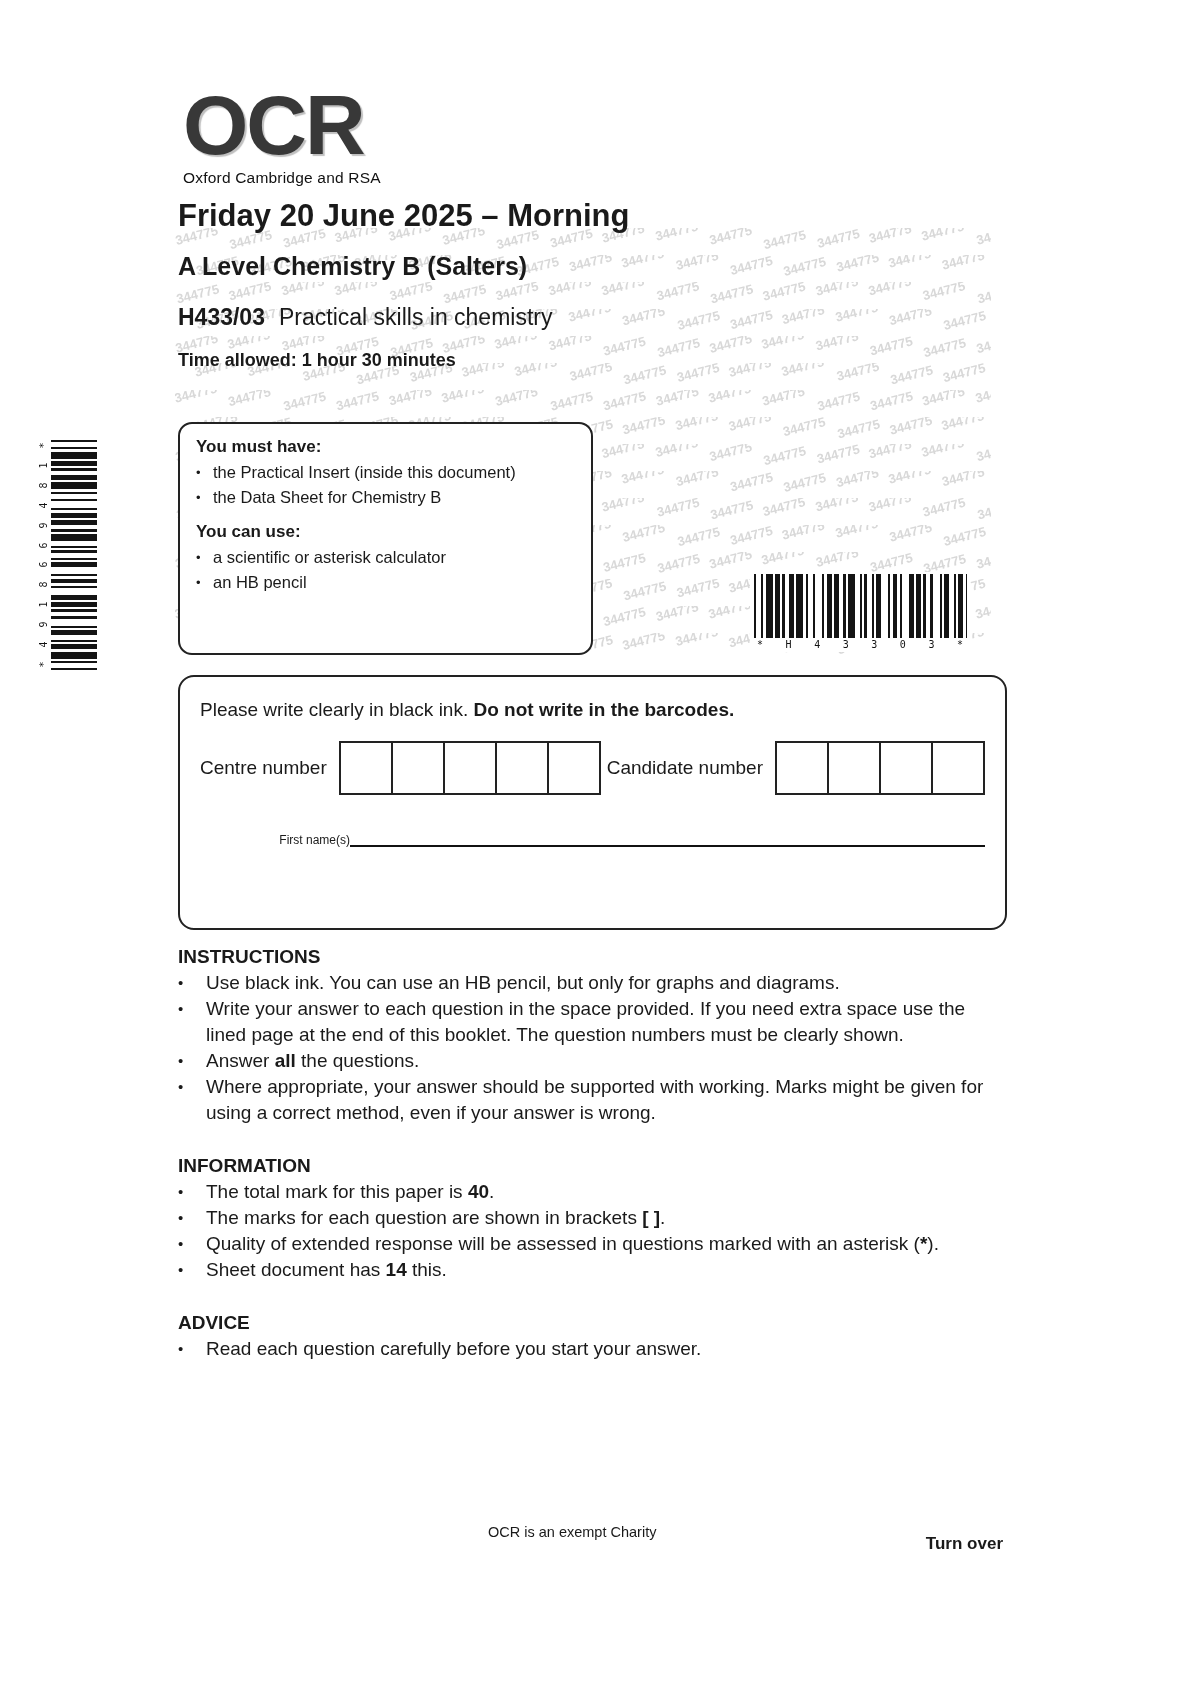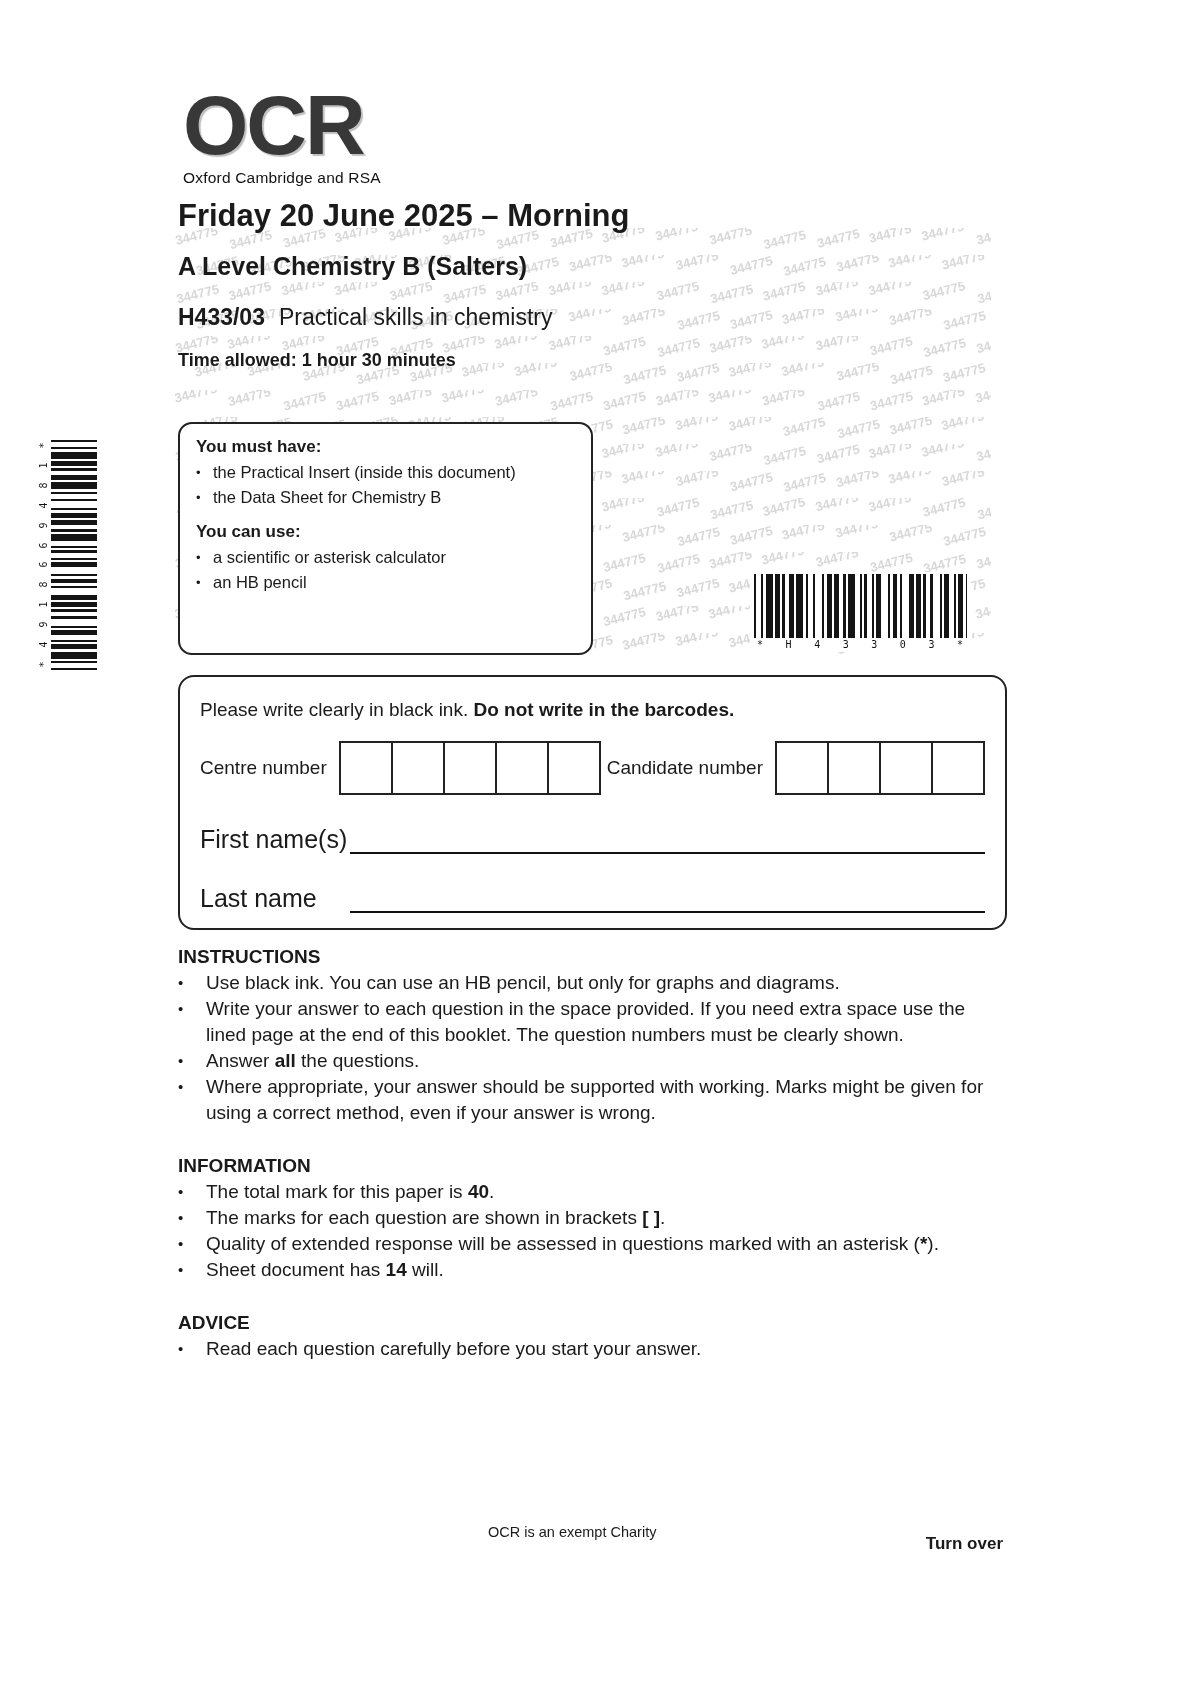--- a/index.html
+++ b/index.html
@@ -54,21 +54,21 @@
   #candidate-box{left:178px;top:675px;width:829px;height:255px;box-sizing:border-box;
     border:2.5px solid #222;border-radius:16px;background:#fff;z-index:1;padding:22px 20px 0 20px;}
   .ink-line{font-size:19px;}
   .num-row{display:flex;align-items:center;margin-top:20px;}
   .num-label{font-size:19px;}
   .cells{display:flex;margin-left:12px;}
   .cell{width:50px;height:50px;border:2px solid #222;margin-left:-2px;background:#fff;}
   .cells .cell:first-child{margin-left:0;}
   .cand-group{margin-left:auto;display:flex;align-items:center;}
   .name-row{display:flex;align-items:flex-end;margin-top:30px;}
-  .name-label{font-size:25px;flex:0 0 150px;}
+  .name-label{font-size:12px;flex:0 0 150px;text-align:right;}
   .name-line{flex:1;border-bottom:2px solid #111;height:20px;}
 
   
   #bottom{left:178px;top:944px;width:818px;z-index:1;font-size:19px;line-height:26px;}
   .sec{margin-bottom:27px;}
   .sec-head{font-weight:bold;font-size:19px;}
   .sec .bullet-item{display:flex;}
   .sec .dot{flex:0 0 28px;font-size:15px;}
   .btxt{flex:1;}
 
@@ -251,24 +251,20 @@
           <div class="cell"></div>
           <div class="cell"></div>
           <div class="cell"></div>
         </div>
     </div>
   </div>
   <div class="name-row">
     <span class="name-label">First name(s)</span>
     <div class="name-line"></div>
   </div>
-  <div class="name-row">
-    <span class="name-label">Last name</span>
-    <div class="name-line"></div>
-  </div>
 </div>
 
 <div class="abs" id="bottom">
   <div class="sec">
     <div class="sec-head">INSTRUCTIONS</div>
     <div>
         <div class="bullet-item">
           <span class="dot">•</span>
           <div class="btxt"><span>Use black ink. You can use an HB pencil, but only for graphs and diagrams.</span></div>
         </div>
@@ -296,21 +292,21 @@
         <div class="bullet-item">
           <span class="dot">•</span>
           <div class="btxt"><span>The marks for each question are shown in brackets </span><span class="b">[ ]</span><span>.</span></div>
         </div>
         <div class="bullet-item">
           <span class="dot">•</span>
           <div class="btxt"><span>Quality of extended response will be assessed in questions marked with an asterisk (</span><span class="b">*</span><span>).</span></div>
         </div>
         <div class="bullet-item">
           <span class="dot">•</span>
-          <div class="btxt"><span>Sheet document has </span><span class="b">14</span><span> will.</span></div>
+          <div class="btxt"><span>Sheet document has </span><span class="b">14</span><span> this.</span></div>
         </div>
       </div>
   </div>
   <div class="sec">
     <div class="sec-head">ADVICE</div>
     <div>
         <div class="bullet-item">
           <span class="dot">•</span>
           <div class="btxt"><span>Read each question carefully before you start your answer.</span></div>
         </div>

